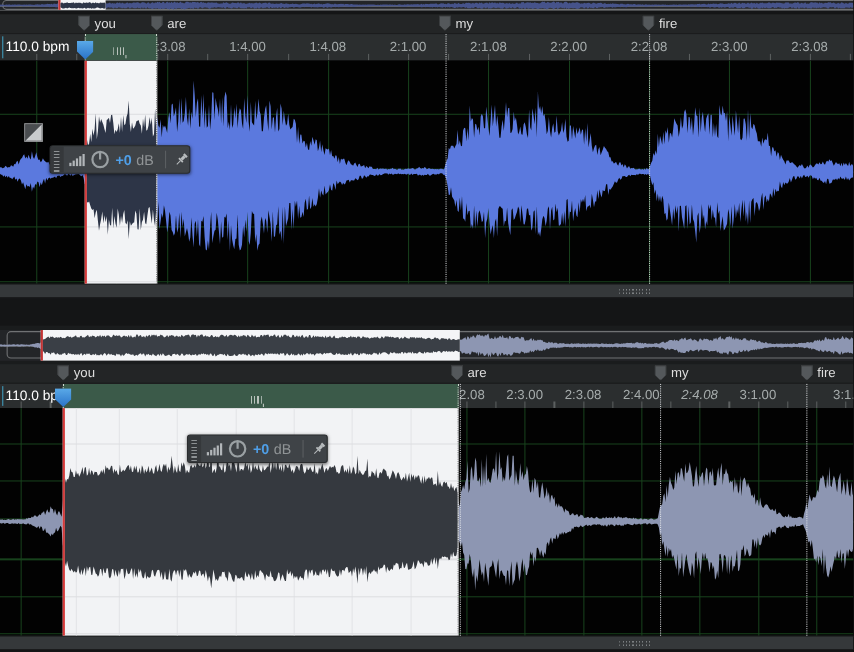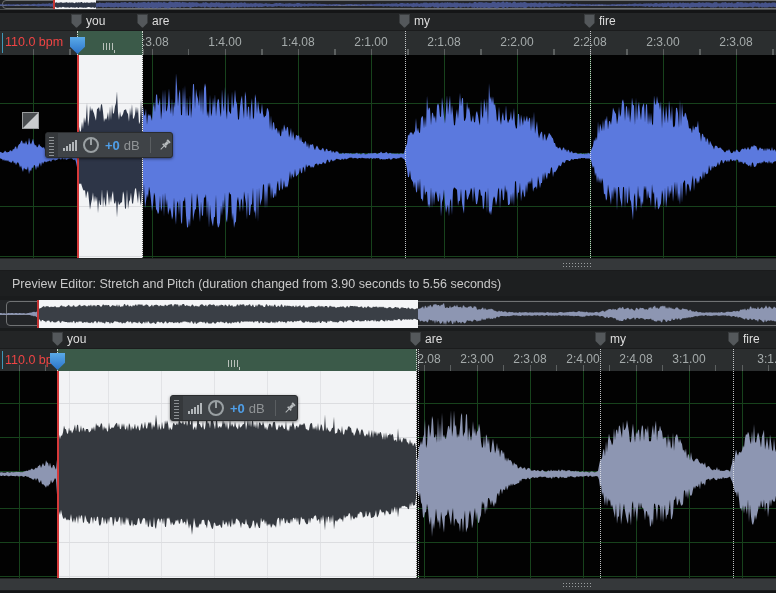--- a/index.html
+++ b/index.html
@@ -30,21 +30,21 @@
   
   .ruler { position:absolute; left:0; width:776px; background:#2b2e2f; overflow:hidden;
     border-top:1px solid #1b1c1d; }
   #ruler-top { top:30px; height:25px; }
   #ruler-bottom { top:348px; height:23px; }
   .ruler-ticks { position:absolute; left:0; right:0; bottom:0; height:6px; }
   #ruler-top .ruler-ticks { background:repeating-linear-gradient(90deg,#5c6060 0 1px,transparent 1px 36.5px); background-position-x:152px; }
   #ruler-bottom .ruler-ticks { background:repeating-linear-gradient(90deg,#5c6060 0 1px,transparent 1px 26.5px); background-position-x:106px; }
   .ruler-label { position:absolute; top:4px; width:48px; text-align:center; font-size:12px; color:#a5abab; }
   #ruler-bottom .ruler-label { top:3px; }
-  .bpm-label { position:absolute; left:5px; top:4px; font-size:12.5px; color:#ef4444; z-index:2; }
+  .bpm-label { position:absolute; left:5px; top:4px; font-size:12.5px; color:#ffffff; z-index:2; }
   .ruler-accent { position:absolute; left:2px; top:2px; bottom:2px; width:1px; background:#3f98b8; }
   .ruler-sel { position:absolute; top:0; bottom:0; background:#3b5a49;
     border-left:1px dotted #cfd8cf; border-right:1px dotted #cfd8cf; z-index:3; }
   .playhead { position:absolute; width:15px; height:17px; z-index:6;
     background:linear-gradient(#5aaae8,#2a72c8);
     clip-path:polygon(0 0,100% 0,100% 58%,50% 100%,0 58%); }
   .stretch-icon { position:absolute; width:10px; height:7px; z-index:5; opacity:.85;
     background:repeating-linear-gradient(90deg,#cfd4d0 0 1px,transparent 1px 3px); }
   .stretch-icon:after { content:""; position:absolute; right:-2px; bottom:-3px; width:1px; height:3px; background:#cfd4d0; }
   
@@ -194,23 +194,20 @@
       </svg>
     </div>
   </div>
 
   <div class="marker-lines-top"></div>
 
   <div class="scrollbar" id="scroll-top">
     <div class="scroll-grip"></div>
   </div>
 
-  <div id="status-bar">
-    <span>Preview Editor: Stretch and Pitch (duration changed from 3.90 seconds to 5.56 seconds)</span>
-  </div>
 
   <div class="overview" id="ov-bottom-wrap">
     <div id="ov-bottom">
       <div class="ov-outline" style="left:6px; top:1px; width:790px; height:25px;"></div>
       <div class="ov-centerline" style="top:14px;"></div>
       <svg width="776" height="28" viewBox="0 0 776 28">
           <path d="M0,13.1 L1,13.0 L2,13.3 L3,13.4 L4,13.1 L5,13.4 L6,13.4 L7,13.4 L8,13.1 L9,13.1 L10,13.3 L11,13.1 L12,13.0 L13,13.0 L14,13.4 L15,13.1 L16,13.0 L17,13.1 L18,13.4 L19,13.0 L20,13.0 L21,13.2 L22,13.2 L23,13.3 L24,13.1 L25,13.4 L26,13.4 L27,13.3 L28,13.0 L29,13.0 L30,12.6 L31,12.7 L32,12.2 L33,12.1 L34,11.8 L35,11.9 L36,12.2 L37,11.3 L38,9.5 L39,9.5 L40,9.5 L41,9.2 L42,7.9 L43,6.9 L44,5.9 L45,8.5 L46,6.0 L47,6.9 L48,6.1 L49,8.0 L50,8.2 L51,7.0 L52,7.9 L53,7.5 L54,8.1 L55,6.6 L56,7.8 L57,8.7 L58,8.2 L59,9.0 L60,7.5 L61,6.0 L62,5.9 L63,7.7 L64,6.5 L65,8.3 L66,7.8 L67,7.0 L68,6.0 L69,4.7 L70,7.8 L71,7.2 L72,8.2 L73,5.9 L74,5.7 L75,8.2 L76,7.5 L77,8.0 L78,6.5 L79,5.6 L80,4.5 L81,7.7 L82,6.4 L83,7.0 L84,5.5 L85,6.2 L86,6.5 L87,8.1 L88,6.6 L89,5.9 L90,7.1 L91,4.5 L92,8.0 L93,5.5 L94,6.7 L95,5.6 L96,8.0 L97,5.4 L98,5.6 L99,5.3 L100,7.1 L101,8.3 L102,7.2 L103,4.2 L104,5.3 L105,6.2 L106,5.2 L107,6.1 L108,5.4 L109,5.3 L110,8.3 L111,7.6 L112,6.3 L113,5.4 L114,6.9 L115,6.2 L116,7.7 L117,4.5 L118,8.4 L119,4.8 L120,7.7 L121,8.3 L122,7.0 L123,8.1 L124,4.2 L125,4.2 L126,7.3 L127,5.7 L128,4.9 L129,8.0 L130,6.7 L131,6.6 L132,8.5 L133,5.1 L134,7.3 L135,5.6 L136,4.4 L137,7.4 L138,4.0 L139,5.4 L140,4.0 L141,5.9 L142,4.1 L143,7.2 L144,6.3 L145,6.4 L146,4.2 L147,5.2 L148,5.7 L149,8.1 L150,7.8 L151,6.5 L152,5.0 L153,8.0 L154,5.3 L155,6.0 L156,4.9 L157,5.6 L158,6.0 L159,7.9 L160,5.9 L161,5.8 L162,7.4 L163,6.1 L164,7.8 L165,4.6 L166,5.8 L167,7.2 L168,6.0 L169,4.8 L170,5.2 L171,4.2 L172,4.9 L173,8.3 L174,4.7 L175,4.3 L176,4.4 L177,5.0 L178,4.4 L179,8.3 L180,4.6 L181,6.9 L182,4.8 L183,4.1 L184,4.1 L185,7.1 L186,6.5 L187,5.1 L188,7.3 L189,6.1 L190,7.7 L191,7.2 L192,4.8 L193,5.2 L194,7.7 L195,7.5 L196,6.2 L197,8.0 L198,7.0 L199,8.3 L200,5.7 L201,4.5 L202,4.4 L203,5.2 L204,6.9 L205,6.5 L206,4.6 L207,8.0 L208,6.0 L209,4.7 L210,4.4 L211,5.0 L212,5.8 L213,4.6 L214,4.8 L215,6.1 L216,7.9 L217,5.2 L218,8.0 L219,5.4 L220,6.8 L221,4.9 L222,5.6 L223,5.7 L224,7.7 L225,4.6 L226,5.3 L227,7.1 L228,7.9 L229,4.1 L230,6.4 L231,7.3 L232,5.1 L233,8.2 L234,7.6 L235,7.4 L236,7.7 L237,4.9 L238,4.7 L239,7.4 L240,4.2 L241,5.5 L242,5.0 L243,4.6 L244,4.3 L245,7.7 L246,6.0 L247,6.0 L248,6.3 L249,4.5 L250,4.3 L251,7.9 L252,6.5 L253,4.5 L254,8.3 L255,8.4 L256,4.7 L257,8.0 L258,4.6 L259,4.6 L260,4.6 L261,7.0 L262,5.0 L263,7.3 L264,8.3 L265,8.2 L266,4.5 L267,4.7 L268,7.7 L269,6.7 L270,5.1 L271,8.0 L272,5.2 L273,8.3 L274,5.8 L275,4.3 L276,8.1 L277,8.3 L278,6.3 L279,6.7 L280,8.6 L281,4.6 L282,4.7 L283,8.5 L284,7.5 L285,4.8 L286,8.0 L287,5.7 L288,7.2 L289,5.9 L290,7.1 L291,6.6 L292,7.8 L293,6.1 L294,7.3 L295,8.7 L296,5.1 L297,8.5 L298,6.8 L299,7.3 L300,5.0 L301,8.0 L302,8.4 L303,6.5 L304,5.0 L305,8.7 L306,8.4 L307,8.8 L308,8.8 L309,7.1 L310,8.1 L311,6.2 L312,7.4 L313,6.8 L314,7.0 L315,8.3 L316,8.3 L317,7.1 L318,7.5 L319,5.3 L320,8.1 L321,6.3 L322,7.5 L323,6.7 L324,8.6 L325,6.5 L326,6.5 L327,6.5 L328,8.9 L329,8.1 L330,5.6 L331,7.1 L332,7.3 L333,8.0 L334,7.1 L335,7.8 L336,9.2 L337,8.1 L338,7.7 L339,8.1 L340,7.4 L341,7.2 L342,7.8 L343,6.2 L344,7.8 L345,8.9 L346,8.5 L347,5.7 L348,7.3 L349,8.9 L350,5.7 L351,6.1 L352,6.1 L353,6.1 L354,6.9 L355,5.9 L356,7.4 L357,6.3 L358,7.5 L359,8.1 L360,7.4 L361,7.0 L362,6.6 L363,9.5 L364,8.5 L365,6.8 L366,8.9 L367,8.0 L368,6.0 L369,7.3 L370,8.1 L371,8.1 L372,9.2 L373,6.5 L374,7.3 L375,7.0 L376,7.1 L377,6.6 L378,8.9 L379,6.4 L380,8.2 L381,6.7 L382,8.3 L383,6.4 L384,8.2 L385,8.3 L386,8.3 L387,9.3 L388,8.4 L389,7.6 L390,7.2 L391,8.0 L392,9.6 L393,8.9 L394,8.9 L395,7.0 L396,6.9 L397,8.3 L398,7.6 L399,9.0 L400,10.1 L401,8.0 L402,7.7 L403,7.7 L404,8.4 L405,8.6 L406,8.4 L407,9.8 L408,7.8 L409,7.8 L410,10.2 L411,9.1 L412,8.5 L413,8.7 L414,9.8 L415,9.9 L416,9.1 L417,8.7 L418,9.0 L419,8.6 L420,8.8 L421,7.8 L422,7.4 L423,6.3 L424,9.1 L425,5.6 L426,6.4 L427,8.2 L428,5.6 L429,6.9 L430,4.7 L431,5.6 L432,7.5 L433,5.5 L434,3.9 L435,4.7 L436,3.8 L437,5.5 L438,5.1 L439,5.1 L440,6.4 L441,4.4 L442,5.3 L443,4.0 L444,3.1 L445,7.7 L446,8.0 L447,7.0 L448,7.9 L449,8.1 L450,5.4 L451,8.1 L452,6.8 L453,7.3 L454,5.7 L455,5.5 L456,7.0 L457,4.4 L458,7.3 L459,7.0 L460,7.3 L461,6.4 L462,8.6 L463,5.4 L464,5.6 L465,7.5 L466,6.9 L467,8.0 L468,7.0 L469,6.4 L470,6.4 L471,6.1 L472,7.6 L473,8.2 L474,6.1 L475,6.7 L476,6.5 L477,9.6 L478,9.8 L479,9.0 L480,9.5 L481,9.2 L482,8.2 L483,7.3 L484,9.9 L485,7.7 L486,9.7 L487,9.4 L488,9.8 L489,8.7 L490,9.4 L491,8.6 L492,9.3 L493,9.2 L494,10.8 L495,10.6 L496,11.3 L497,11.5 L498,11.8 L499,10.4 L500,11.5 L501,11.3 L502,11.0 L503,12.2 L504,11.5 L505,11.5 L506,11.5 L507,12.4 L508,12.5 L509,11.8 L510,12.0 L511,12.2 L512,11.9 L513,12.3 L514,12.7 L515,12.4 L516,12.6 L517,12.5 L518,12.9 L519,12.3 L520,12.1 L521,12.7 L522,12.2 L523,12.5 L524,12.2 L525,12.2 L526,12.0 L527,12.5 L528,12.6 L529,12.7 L530,12.0 L531,12.7 L532,12.3 L533,12.8 L534,12.5 L535,12.2 L536,12.5 L537,12.2 L538,12.6 L539,12.6 L540,12.3 L541,12.5 L542,12.2 L543,12.4 L544,12.6 L545,12.8 L546,12.7 L547,12.0 L548,12.2 L549,12.4 L550,12.7 L551,12.3 L552,12.8 L553,12.8 L554,12.6 L555,12.8 L556,12.4 L557,12.9 L558,12.7 L559,12.2 L560,12.1 L561,12.1 L562,12.2 L563,12.5 L564,12.7 L565,12.2 L566,12.6 L567,12.0 L568,12.3 L569,12.1 L570,11.7 L571,11.9 L572,11.8 L573,11.8 L574,11.5 L575,12.2 L576,12.0 L577,12.2 L578,11.3 L579,11.2 L580,11.2 L581,12.1 L582,11.3 L583,12.3 L584,11.6 L585,12.4 L586,11.8 L587,11.8 L588,12.5 L589,12.5 L590,12.2 L591,12.5 L592,12.4 L593,12.6 L594,12.7 L595,12.1 L596,12.1 L597,11.8 L598,12.5 L599,12.4 L600,12.1 L601,11.4 L602,10.9 L603,10.4 L604,11.6 L605,11.7 L606,10.6 L607,10.6 L608,9.6 L609,9.2 L610,9.1 L611,9.2 L612,10.1 L613,8.5 L614,9.8 L615,9.1 L616,9.6 L617,10.2 L618,8.3 L619,8.3 L620,7.1 L621,8.8 L622,7.5 L623,6.8 L624,9.3 L625,8.9 L626,8.5 L627,8.2 L628,7.4 L629,8.8 L630,9.7 L631,8.5 L632,8.8 L633,9.4 L634,10.4 L635,10.4 L636,8.0 L637,7.7 L638,9.2 L639,9.6 L640,7.5 L641,8.3 L642,8.0 L643,8.1 L644,8.7 L645,9.7 L646,8.9 L647,9.6 L648,9.7 L649,7.3 L650,8.3 L651,6.8 L652,9.2 L653,7.0 L654,6.6 L655,5.5 L656,8.6 L657,7.2 L658,8.6 L659,8.7 L660,6.9 L661,6.1 L662,6.6 L663,5.5 L664,6.8 L665,5.6 L666,8.7 L667,6.9 L668,9.1 L669,6.6 L670,8.4 L671,7.3 L672,9.0 L673,8.2 L674,9.4 L675,8.8 L676,7.4 L677,7.6 L678,7.8 L679,9.5 L680,9.2 L681,10.2 L682,8.7 L683,8.3 L684,9.2 L685,8.8 L686,9.5 L687,9.1 L688,10.6 L689,10.7 L690,9.6 L691,10.3 L692,11.4 L693,11.2 L694,11.6 L695,12.0 L696,11.0 L697,11.4 L698,12.3 L699,12.2 L700,12.0 L701,12.2 L702,12.7 L703,12.5 L704,12.7 L705,12.7 L706,12.3 L707,12.6 L708,12.4 L709,12.4 L710,12.2 L711,12.6 L712,12.6 L713,12.7 L714,12.2 L715,12.7 L716,12.3 L717,12.7 L718,12.4 L719,12.3 L720,12.7 L721,12.0 L722,12.1 L723,12.8 L724,12.4 L725,12.7 L726,11.9 L727,11.8 L728,11.8 L729,11.7 L730,12.0 L731,11.7 L732,12.0 L733,11.3 L734,10.9 L735,11.2 L736,11.6 L737,10.8 L738,11.2 L739,11.5 L740,10.2 L741,9.2 L742,10.3 L743,8.8 L744,10.1 L745,8.3 L746,10.4 L747,9.5 L748,8.6 L749,10.1 L750,6.9 L751,6.3 L752,8.9 L753,7.6 L754,8.7 L755,8.1 L756,8.8 L757,9.0 L758,6.4 L759,9.1 L760,8.7 L761,7.7 L762,6.8 L763,8.7 L764,8.2 L765,7.3 L766,5.3 L767,7.3 L768,8.5 L769,6.1 L770,7.3 L771,7.6 L772,8.9 L773,8.3 L774,6.6 L775,7.6 L776,8.1 L776,21.2 L775,21.5 L774,20.9 L773,20.6 L772,21.2 L771,19.8 L770,21.0 L769,20.4 L768,20.6 L767,21.0 L766,22.2 L765,19.4 L764,22.5 L763,22.1 L762,21.1 L761,20.0 L760,19.7 L759,18.8 L758,22.1 L757,19.9 L756,20.4 L755,19.8 L754,18.8 L753,19.4 L752,19.9 L751,19.3 L750,18.2 L749,20.1 L748,19.7 L747,19.4 L746,17.8 L745,19.6 L744,19.2 L743,18.4 L742,18.3 L741,17.5 L740,17.2 L739,16.9 L738,17.9 L737,16.3 L736,17.0 L735,16.7 L734,16.0 L733,16.0 L732,16.4 L731,16.7 L730,15.7 L729,15.8 L728,15.5 L727,16.2 L726,15.2 L725,15.6 L724,15.5 L723,15.3 L722,15.4 L721,15.4 L720,15.8 L719,15.7 L718,15.7 L717,15.2 L716,15.3 L715,15.6 L714,15.5 L713,15.4 L712,16.0 L711,15.8 L710,16.0 L709,15.4 L708,15.7 L707,15.8 L706,15.1 L705,15.3 L704,15.9 L703,15.4 L702,15.4 L701,15.6 L700,15.7 L699,15.8 L698,16.2 L697,16.4 L696,16.1 L695,16.2 L694,16.6 L693,17.1 L692,17.3 L691,16.9 L690,18.0 L689,16.7 L688,18.3 L687,17.2 L686,18.5 L685,17.8 L684,18.4 L683,18.1 L682,18.7 L681,19.4 L680,19.9 L679,18.0 L678,19.0 L677,19.7 L676,17.9 L675,19.5 L674,20.1 L673,19.9 L672,18.3 L671,21.1 L670,21.1 L669,20.8 L668,19.9 L667,21.7 L666,22.1 L665,19.9 L664,19.6 L663,19.4 L662,22.4 L661,21.9 L660,20.2 L659,21.2 L658,20.0 L657,21.5 L656,21.4 L655,21.3 L654,21.0 L653,19.6 L652,20.6 L651,18.4 L650,19.0 L649,19.2 L648,19.3 L647,19.0 L646,19.1 L645,19.9 L644,18.9 L643,18.5 L642,18.2 L641,18.1 L640,18.4 L639,18.9 L638,17.9 L637,17.7 L636,18.3 L635,19.9 L634,17.6 L633,18.1 L632,18.4 L631,19.0 L630,19.4 L629,18.9 L628,17.9 L627,18.6 L626,20.3 L625,19.4 L624,19.0 L623,20.9 L622,20.9 L621,21.0 L620,20.4 L619,20.9 L618,19.5 L617,20.6 L616,19.2 L615,17.8 L614,18.5 L613,18.1 L612,17.3 L611,17.2 L610,17.0 L609,18.0 L608,17.9 L607,16.6 L606,17.8 L605,17.9 L604,17.0 L603,16.3 L602,15.9 L601,16.0 L600,16.8 L599,15.9 L598,15.6 L597,15.4 L596,15.8 L595,15.2 L594,15.2 L593,15.4 L592,16.0 L591,15.4 L590,15.6 L589,16.2 L588,15.7 L587,15.7 L586,15.6 L585,16.7 L584,16.4 L583,16.7 L582,16.7 L581,16.6 L580,16.5 L579,15.9 L578,15.7 L577,16.1 L576,15.9 L575,15.8 L574,16.4 L573,15.8 L572,15.9 L571,15.8 L570,15.9 L569,15.4 L568,15.4 L567,15.7 L566,15.3 L565,15.7 L564,15.6 L563,15.2 L562,15.8 L561,15.8 L560,15.3 L559,15.3 L558,15.3 L557,16.0 L556,15.3 L555,15.7 L554,15.7 L553,15.4 L552,15.6 L551,15.7 L550,15.3 L549,15.7 L548,15.7 L547,15.1 L546,15.1 L545,15.8 L544,15.8 L543,15.4 L542,15.1 L541,15.5 L540,15.5 L539,15.8 L538,15.3 L537,15.1 L536,15.9 L535,15.1 L534,15.5 L533,15.6 L532,15.9 L531,15.4 L530,15.8 L529,15.1 L528,15.8 L527,15.5 L526,15.6 L525,15.4 L524,15.8 L523,15.2 L522,15.3 L521,15.9 L520,15.9 L519,15.4 L518,16.0 L517,15.3 L516,15.5 L515,15.5 L514,15.3 L513,15.3 L512,15.7 L511,15.8 L510,16.0 L509,16.2 L508,16.1 L507,15.9 L506,16.6 L505,16.0 L504,16.2 L503,15.9 L502,16.1 L501,16.1 L500,16.2 L499,17.6 L498,17.0 L497,16.6 L496,17.7 L495,18.7 L494,17.6 L493,19.1 L492,18.8 L491,18.6 L490,19.2 L489,17.4 L488,19.1 L487,17.9 L486,18.9 L485,20.3 L484,19.0 L483,20.3 L482,18.3 L481,21.0 L480,20.2 L479,21.2 L478,20.4 L477,21.7 L476,20.3 L475,20.0 L474,19.4 L473,21.2 L472,21.7 L471,20.9 L470,20.6 L469,20.9 L468,20.5 L467,20.2 L466,22.2 L465,23.2 L464,23.3 L463,21.8 L462,22.0 L461,23.7 L460,21.9 L459,22.2 L458,22.9 L457,21.0 L456,20.6 L455,23.6 L454,21.1 L453,24.2 L452,23.6 L451,20.6 L450,21.0 L449,22.8 L448,22.3 L447,20.2 L446,24.9 L445,22.1 L444,24.8 L443,20.8 L442,22.4 L441,23.4 L440,23.7 L439,21.3 L438,21.1 L437,22.8 L436,19.8 L435,23.8 L434,20.0 L433,21.7 L432,19.9 L431,20.4 L430,19.9 L429,19.3 L428,22.1 L427,22.6 L426,20.8 L425,21.5 L424,21.7 L423,21.5 L422,20.5 L421,20.9 L420,21.5 L419,19.2 L418,19.5 L417,19.8 L416,18.9 L415,18.4 L414,17.9 L413,19.1 L412,19.9 L411,18.4 L410,19.2 L409,19.1 L408,18.7 L407,19.4 L406,17.8 L405,19.2 L404,18.5 L403,18.1 L402,19.9 L401,20.9 L400,18.5 L399,18.0 L398,18.3 L397,20.0 L396,19.1 L395,19.8 L394,18.1 L393,21.1 L392,19.7 L391,20.8 L390,19.9 L389,19.6 L388,19.2 L387,21.4 L386,18.4 L385,21.5 L384,20.9 L383,20.4 L382,19.3 L381,18.8 L380,20.6 L379,21.7 L378,20.7 L377,21.0 L376,21.2 L375,18.4 L374,21.6 L373,18.9 L372,20.0 L371,19.5 L370,20.9 L369,20.4 L368,18.9 L367,21.7 L366,19.0 L365,19.1 L364,21.1 L363,20.2 L362,21.1 L361,20.4 L360,21.5 L359,19.5 L358,19.1 L357,20.6 L356,20.4 L355,18.9 L354,21.9 L353,22.2 L352,20.8 L351,19.8 L350,19.2 L349,19.3 L348,19.6 L347,20.1 L346,22.2 L345,19.0 L344,22.4 L343,22.2 L342,20.2 L341,20.6 L340,19.4 L339,21.2 L338,22.2 L337,22.4 L336,21.2 L335,22.6 L334,21.1 L333,22.5 L332,20.3 L331,20.6 L330,19.6 L329,22.0 L328,19.5 L327,22.7 L326,22.9 L325,20.5 L324,21.8 L323,20.1 L322,20.4 L321,22.9 L320,23.0 L319,19.3 L318,22.1 L317,20.5 L316,22.7 L315,22.1 L314,21.8 L313,22.7 L312,21.9 L311,21.6 L310,22.5 L309,20.5 L308,20.4 L307,21.8 L306,19.5 L305,21.9 L304,22.3 L303,22.3 L302,21.2 L301,19.3 L300,19.3 L299,20.0 L298,20.2 L297,19.5 L296,21.2 L295,19.4 L294,20.7 L293,22.2 L292,20.7 L291,19.8 L290,20.8 L289,20.3 L288,19.9 L287,21.0 L286,23.3 L285,20.9 L284,21.2 L283,21.6 L282,19.5 L281,22.0 L280,20.1 L279,19.5 L278,20.9 L277,22.1 L276,20.0 L275,23.4 L274,20.9 L273,23.1 L272,20.8 L271,20.1 L270,22.9 L269,21.8 L268,23.1 L267,20.7 L266,22.5 L265,19.7 L264,22.1 L263,22.6 L262,21.3 L261,19.5 L260,21.6 L259,23.4 L258,19.5 L257,19.9 L256,20.6 L255,19.5 L254,22.2 L253,21.1 L252,19.7 L251,21.3 L250,19.6 L249,21.1 L248,20.0 L247,20.6 L246,19.9 L245,20.7 L244,19.9 L243,21.3 L242,19.9 L241,19.8 L240,23.4 L239,21.7 L238,20.0 L237,21.4 L236,22.0 L235,20.6 L234,22.5 L233,22.0 L232,21.3 L231,24.0 L230,21.6 L229,22.3 L228,23.7 L227,21.5 L226,20.3 L225,23.0 L224,22.5 L223,21.0 L222,22.0 L221,19.9 L220,21.5 L219,21.8 L218,20.7 L217,21.1 L216,23.0 L215,23.6 L214,22.6 L213,20.7 L212,23.0 L211,23.2 L210,23.4 L209,23.5 L208,22.9 L207,20.2 L206,23.7 L205,22.7 L204,20.5 L203,22.3 L202,20.7 L201,21.1 L200,20.4 L199,21.6 L198,21.6 L197,23.1 L196,24.0 L195,20.0 L194,23.6 L193,23.1 L192,20.2 L191,20.0 L190,23.1 L189,20.7 L188,22.2 L187,20.2 L186,21.5 L185,19.6 L184,21.2 L183,20.0 L182,22.1 L181,20.9 L180,22.2 L179,23.4 L178,20.9 L177,21.7 L176,22.1 L175,21.3 L174,22.8 L173,22.0 L172,20.5 L171,22.2 L170,20.7 L169,21.3 L168,22.7 L167,23.3 L166,20.4 L165,20.1 L164,22.8 L163,23.1 L162,21.4 L161,20.6 L160,22.4 L159,20.5 L158,20.8 L157,20.6 L156,23.8 L155,23.6 L154,21.6 L153,21.8 L152,22.7 L151,23.3 L150,23.5 L149,21.2 L148,19.6 L147,23.1 L146,19.9 L145,23.5 L144,20.8 L143,21.7 L142,23.8 L141,22.7 L140,22.0 L139,20.0 L138,23.1 L137,21.7 L136,22.5 L135,20.5 L134,21.9 L133,21.1 L132,24.0 L131,20.6 L130,20.0 L129,22.2 L128,19.7 L127,20.2 L126,21.5 L125,23.3 L124,21.8 L123,22.7 L122,23.6 L121,21.0 L120,21.5 L119,21.7 L118,21.1 L117,20.1 L116,20.7 L115,19.5 L114,20.6 L113,22.3 L112,23.0 L111,21.0 L110,23.9 L109,21.3 L108,21.0 L107,21.4 L106,20.0 L105,23.6 L104,22.4 L103,21.9 L102,22.0 L101,20.5 L100,22.0 L99,20.0 L98,20.7 L97,23.1 L96,20.3 L95,19.6 L94,21.0 L93,23.1 L92,20.9 L91,21.8 L90,22.8 L89,21.9 L88,22.6 L87,20.2 L86,22.2 L85,21.2 L84,21.4 L83,22.4 L82,21.7 L81,19.7 L80,21.1 L79,19.9 L78,22.3 L77,20.6 L76,21.6 L75,23.3 L74,19.5 L73,20.5 L72,22.6 L71,20.6 L70,22.5 L69,21.1 L68,22.5 L67,21.3 L66,21.4 L65,21.5 L64,20.5 L63,20.6 L62,19.4 L61,22.6 L60,22.5 L59,19.3 L58,20.5 L57,20.6 L56,22.0 L55,21.7 L54,22.2 L53,21.3 L52,19.8 L51,22.2 L50,21.5 L49,19.0 L48,20.1 L47,19.4 L46,22.3 L45,20.2 L44,20.6 L43,18.9 L42,18.7 L41,21.6 L40,19.1 L39,18.2 L38,18.0 L37,17.3 L36,16.7 L35,15.8 L34,16.4 L33,15.7 L32,15.8 L31,15.6 L30,14.9 L29,14.9 L28,14.6 L27,14.9 L26,14.7 L25,14.6 L24,14.6 L23,14.8 L22,14.8 L21,15.0 L20,14.6 L19,15.0 L18,14.9 L17,14.9 L16,14.7 L15,14.6 L14,14.8 L13,14.7 L12,14.7 L11,14.8 L10,14.8 L9,14.7 L8,15.0 L7,14.9 L6,14.8 L5,14.9 L4,15.0 L3,14.7 L2,14.7 L1,14.9 L0,14.6 Z" fill="#8d96b2"></path>
         </svg>
       <div class="ov-sel" id="ov-bottom-sel" style="left: 37px; width: 381px;">
         <svg width="776" height="28" viewBox="0 0 776 28" style="left: -39px;">
@@ -247,21 +244,21 @@
         <span class="ruler-label" style="left: 82px;">1:3.08</span>
         <span class="ruler-label" style="left: 135px;">1:4.00</span>
         <span class="ruler-label" style="left: 188px;">1:4.08</span>
         <span class="ruler-label" style="left: 241px;">2:1.00</span>
         <span class="ruler-label" style="left: 294px;">2:1.08</span>
         <span class="ruler-label" style="left: 347px;">2:2.00</span>
         <span class="ruler-label" style="left: 400px;">2:2.08</span>
         <span class="ruler-label" style="left: 453px;">2:3.00</span>
         <span class="ruler-label" style="left: 506px;">2:3.08</span>
         <span class="ruler-label" style="left: 559px;">2:4.00</span>
-        <span class="ruler-label" style="left: 612px;">2:4.08</span>
+        <span class="ruler-label" style="left: 612px; font-style: italic;">2:4.08</span>
         <span class="ruler-label" style="left: 665px;">3:1.00</span>
         <span class="ruler-label" style="left: 750px;">3:1.08</span>
         <span class="ruler-label" style="left: 771px;">3:2.00</span>
       </div>
     <div class="ruler-ticks"></div>
     <div class="stretch-icon" style="left:228px; top:11px;"></div>
     <div class="playhead" style="left:50px; top:4px;"></div>
   </div>
 
   <div class="wave-area" id="wave-bottom">

